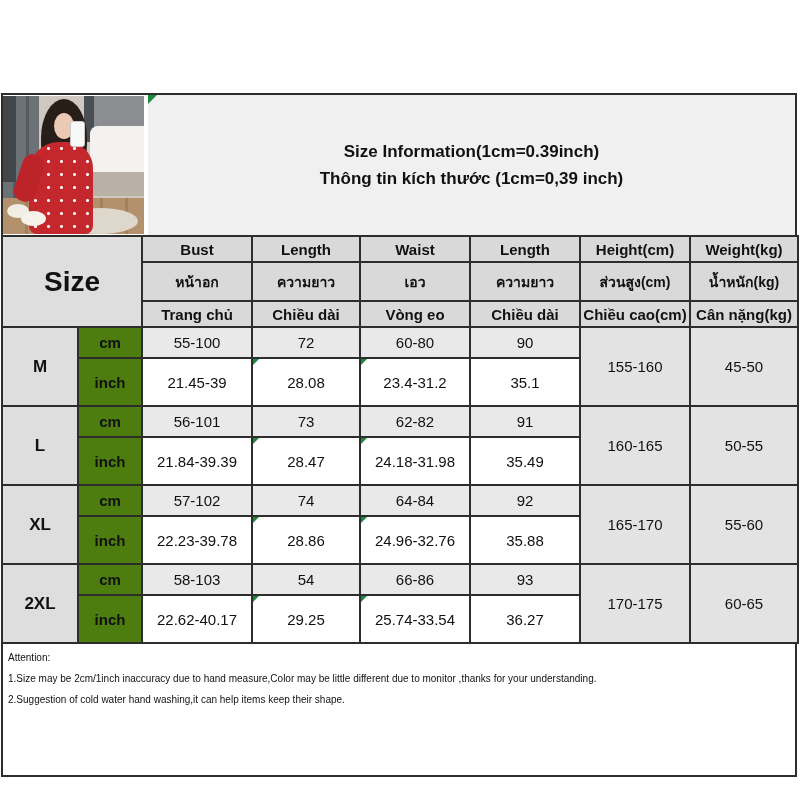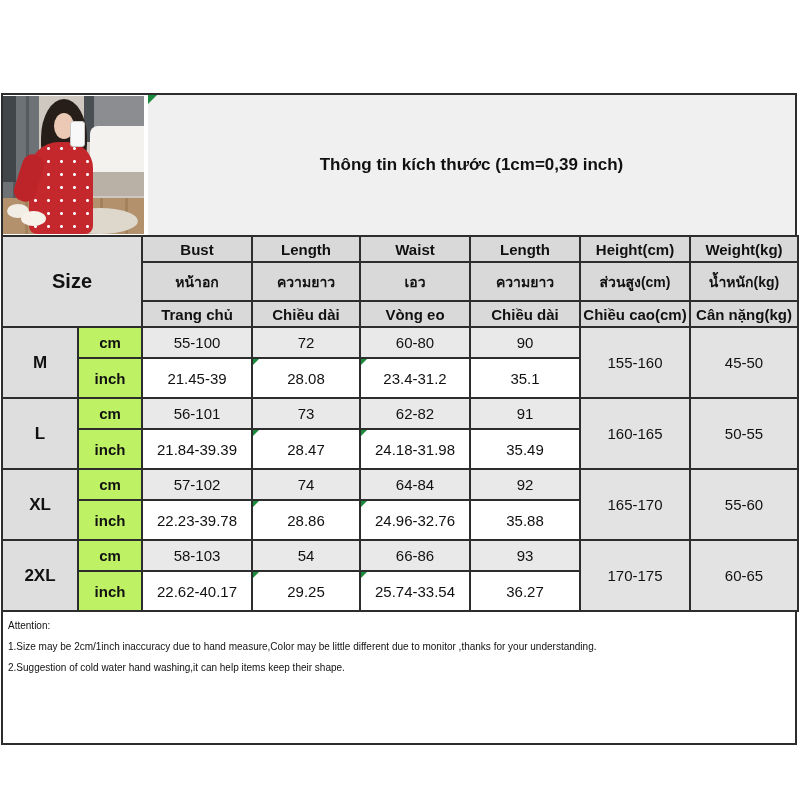--- a/index.html
+++ b/index.html
@@ -43,26 +43,26 @@
   
   .gtri{position:absolute;left:0;top:0;width:0;height:0;
         border-top:6px solid #1c8a3c;border-right:6px solid transparent;}
   .gtri.big{border-top-width:9px;border-right-width:9px;}
 
   
   table.size-table{border-collapse:collapse;table-layout:fixed;width:796px;}
   .size-table td{border:2px solid #2d2d2d;text-align:center;vertical-align:middle;
                  padding:0;font-size:15px;overflow:hidden;white-space:nowrap;}
   tr.r-en{height:26px;} tr.r-th{height:39px;} tr.r-vi{height:26px;padding-left:35px;}
-  tr.r-cm{height:31px;} tr.r-inch{height:40px;}
-  td.c-size{background:#dedede;font-size:20px;font-weight:bold;}
+  tr.r-cm{height:31px;} tr.r-inch{height:48px;}
+  td.c-size{background:#dedede;font-size:28px;font-weight:bold;}
   td.hdr{background:#d9d9d9;font-weight:bold;}
   td.hdr-th{background:#d9d9d9;font-weight:bold;font-size:14px;}
   td.c-letter{background:#dedede;font-weight:bold;font-size:17px;}
-  td.c-unit{background:#bef264;font-weight:bold;}
+  td.c-unit{background:#4d7c0f;font-weight:bold;}
   td.v-cm{background:#e9e9e9;}
   td.v-inch{background:#ffffff;position:relative;}
   td.c-hw{background:#e3e3e3;}
 
   
   .attention{border:2px solid #2d2d2d;border-top:none;box-sizing:border-box;min-height:133px;
              background:#fff;padding:3px 6px 4px 5px;font-size:10px;line-height:21px;}
   .attention p{margin:0;}
 </style>
 </head>
@@ -84,20 +84,21 @@
         <div class="ph-hair"></div>
         <div class="ph-face"></div>
         <div class="ph-dress"></div>
         <div class="ph-sleeve"></div>
         <div class="ph-phone"></div>
         <div class="ph-slipper1"></div>
         <div class="ph-slipper2"></div>
       </div>
       <div class="title-area">
         <span class="gtri big"></span>
+        <div class="title-l1">Size Information(1cm=0.39inch)</div>
         <div class="title-l3">Thông tin kích thước (1cm=0,39 inch)</div>
       </div>
     </div>
 
     <table class="size-table">
       <colgroup>
         <col style="width:76px">
           <col style="width:64px">
           <col style="width:110px">
           <col style="width:108px">

